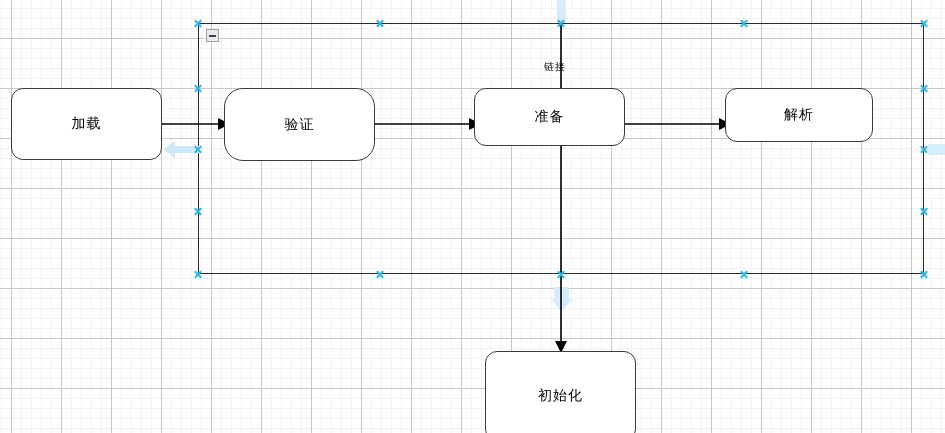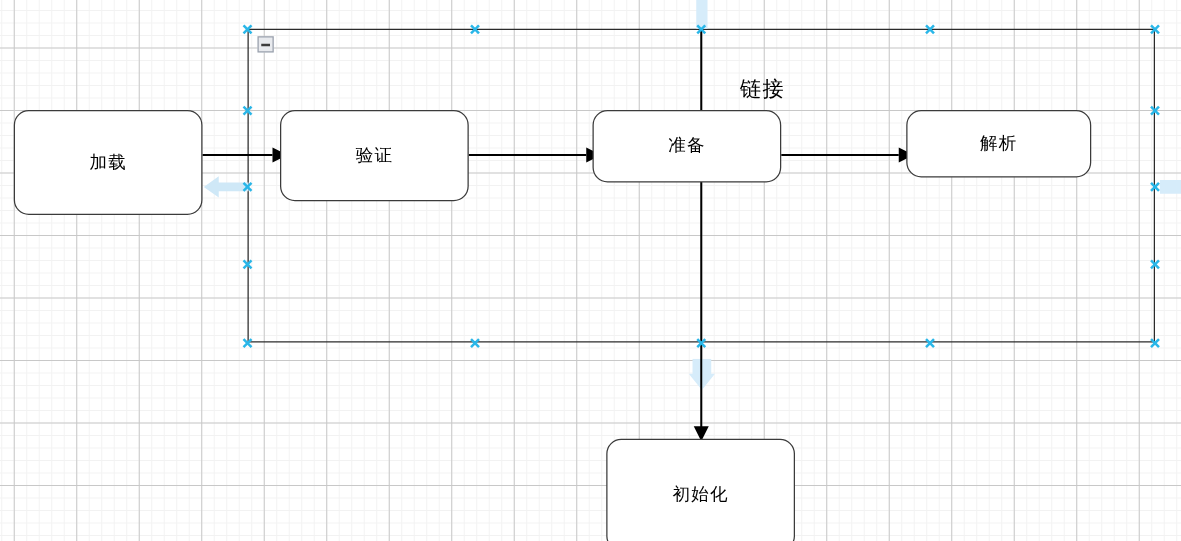--- a/index.html
+++ b/index.html
@@ -46,26 +46,25 @@
   
   .container-shape {
     position: absolute;
     box-sizing: border-box;
     border: 1.5px solid #2b2b2b;
     background: transparent;
     z-index: 3;
   }
   .container-label {
     position: absolute;
-    font-size: 17px;
+    font-size: 10px;
     color: #000000;
     letter-spacing: 1px;
     white-space: nowrap;
     z-index: 7;
-    margin-left: 48px;
   }
 
   
   .edge {
     position: absolute;
     z-index: 5;
   }
   .edge svg { display: block; overflow: visible; }
 
   
@@ -128,25 +127,25 @@
 <body>
 
 <div id="canvas">
 
   <div class="container-shape" style="left:198px; top:23px; width:726px; height:251px;"></div>
 
   <div class="container-label" style="left:544px; top:60px;">链接</div>
 
   <div class="collapse-btn" style="left:206px; top:29px;"></div>
 
-  <div class="node" style="left:11px; top:88px; width:151px; height:84px;">
+  <div class="node" style="left:11px; top:88px; width:151px; height:72px;">
     <span>加载</span>
   </div>
 
-  <div class="node" style="left:224px; top:88px; width:151px; height:73px;">
+  <div class="node" style="left:224px; top:88px; width:151px; height:73px;border-radius:19px;">
     <span>验证</span>
   </div>
 
   <div class="node" style="left:474px; top:88px; width:151px; height:58px;">
     <span>准备</span>
   </div>
 
   <div class="node" style="left:725px; top:88px; width:148px; height:54px;">
     <span>解析</span>
   </div>

